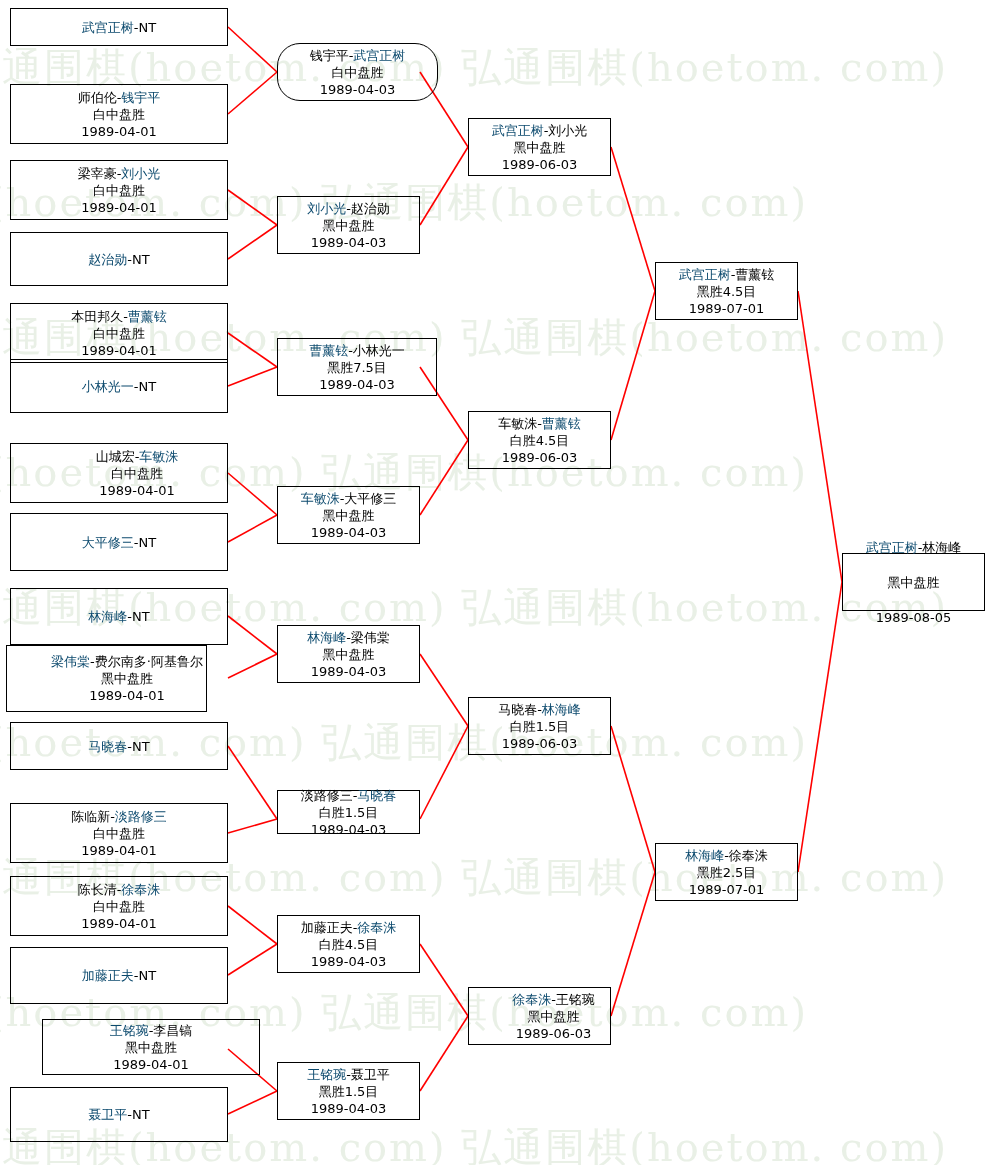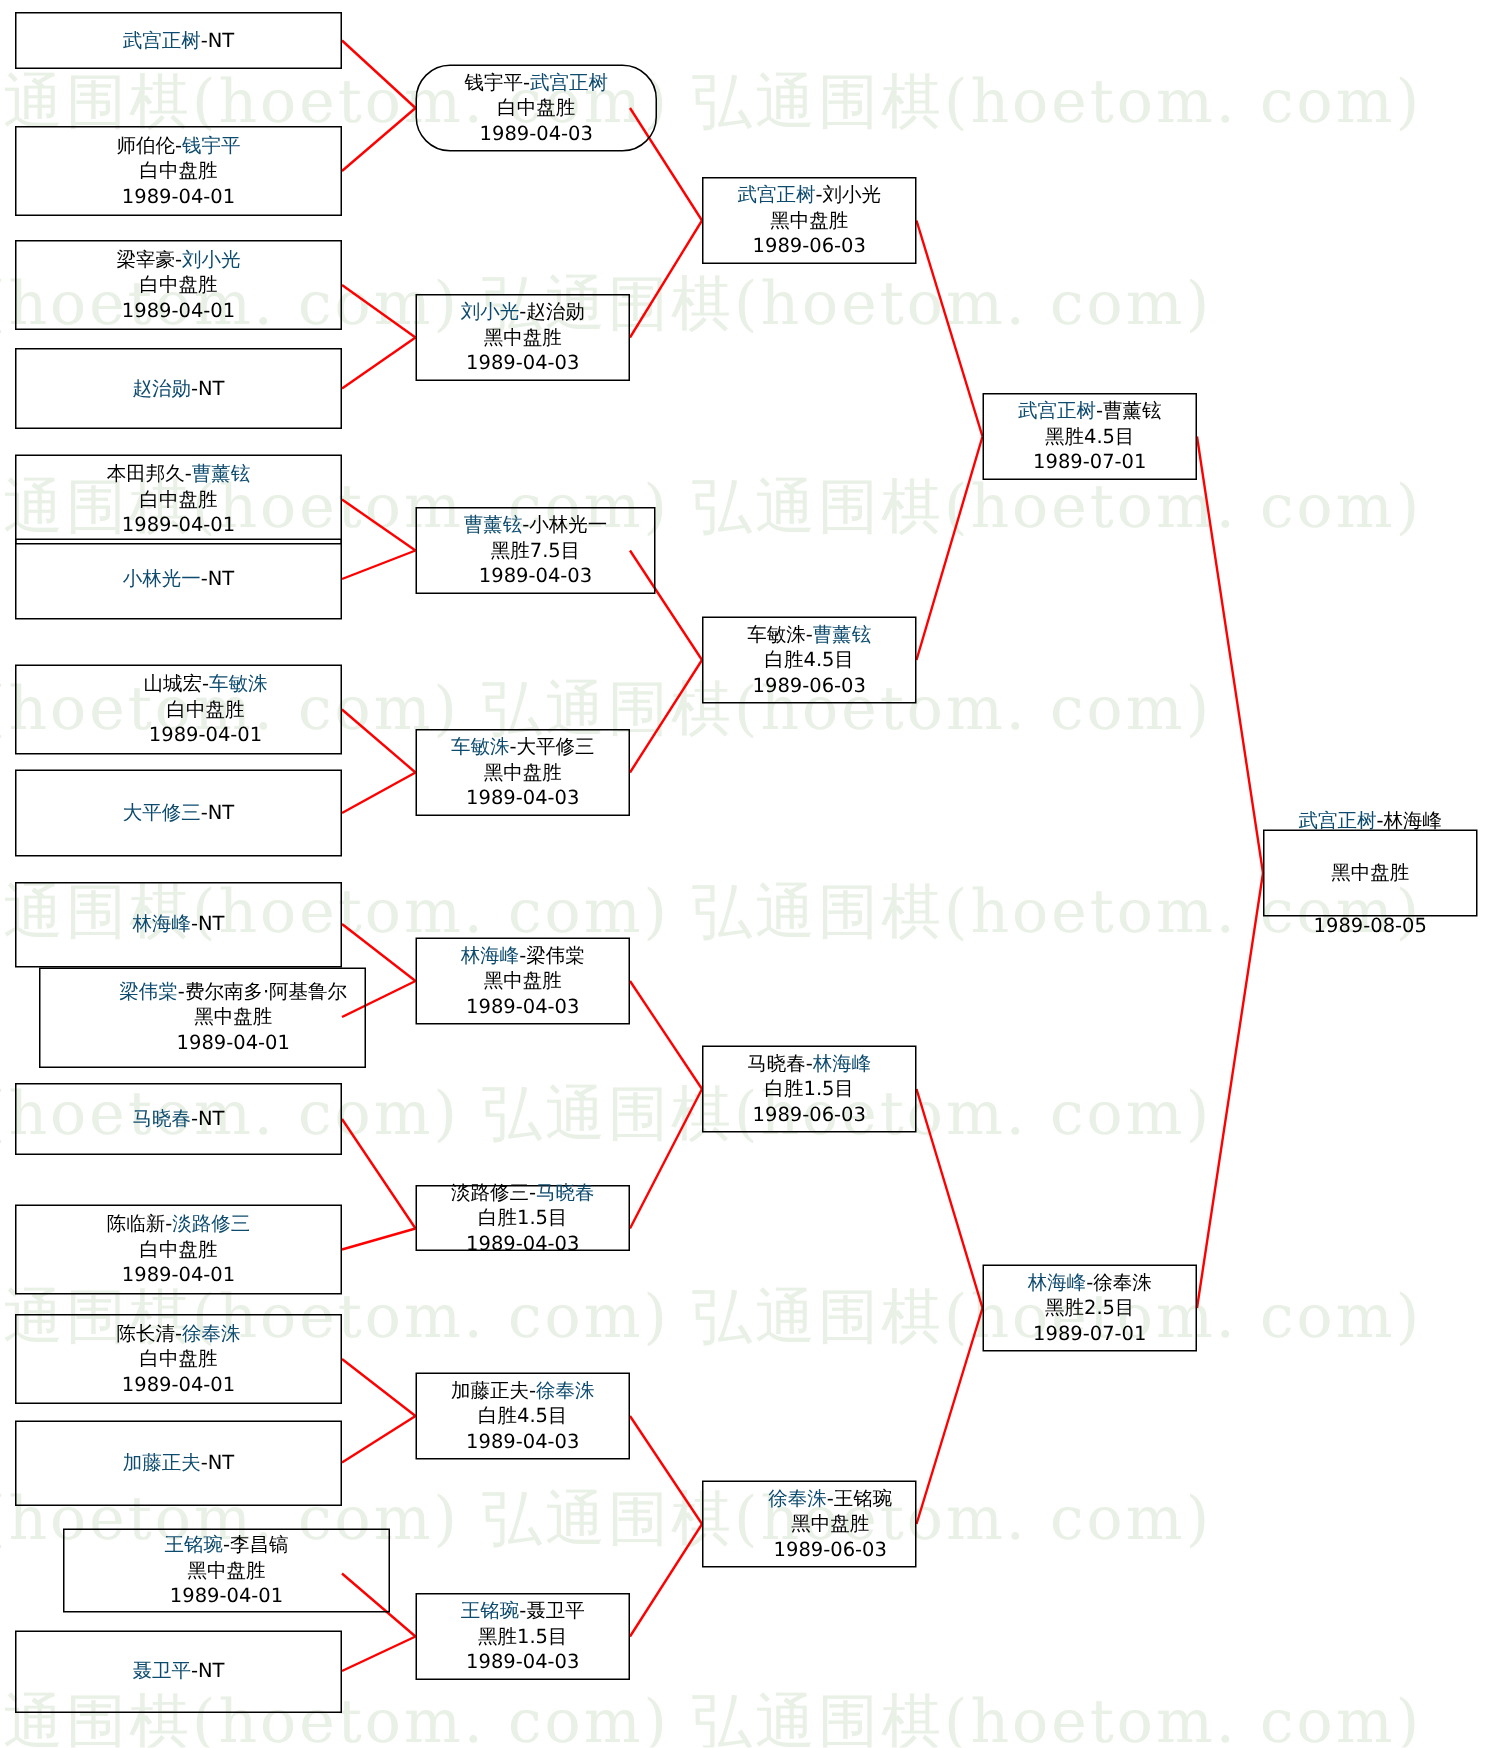--- a/index.html
+++ b/index.html
@@ -108,21 +108,21 @@
       <div class="ln"><span class="blk">山城宏-</span><span class="red">车敏洙</span></div>
       <div class="ln"><span class="blk">白中盘胜</span></div>
       <div class="ln"><span class="blk">1989-04-01</span></div>
     </div>
     <div class="node" style="left: 10px; top: 513px; width: 218px; height: 58px;">
       <div class="ln"><span class="red">大平修三</span><span class="blk">-NT</span></div>
     </div>
     <div class="node" style="left: 10px; top: 588px; width: 218px; height: 57px;">
       <div class="ln"><span class="red">林海峰</span><span class="blk">-NT</span></div>
     </div>
-    <div class="node" style="left: 26px; top: 645px; width: 218px; height: 67px; padding-left: 41px;">
+    <div class="node" style="left: 6px; top: 645px; width: 201px; height: 67px; padding-left: 41px;">
       <div class="ln"><span class="red">梁伟棠</span><span class="blk">-费尔南多·阿基鲁尔</span></div>
       <div class="ln"><span class="blk">黑中盘胜</span></div>
       <div class="ln"><span class="blk">1989-04-01</span></div>
     </div>
     <div class="node" style="left: 10px; top: 722px; width: 218px; height: 48px;">
       <div class="ln"><span class="red">马晓春</span><span class="blk">-NT</span></div>
     </div>
     <div class="node" style="left: 10px; top: 803px; width: 218px; height: 60px;">
       <div class="ln"><span class="blk">陈临新-</span><span class="red">淡路修三</span></div>
       <div class="ln"><span class="blk">白中盘胜</span></div>

